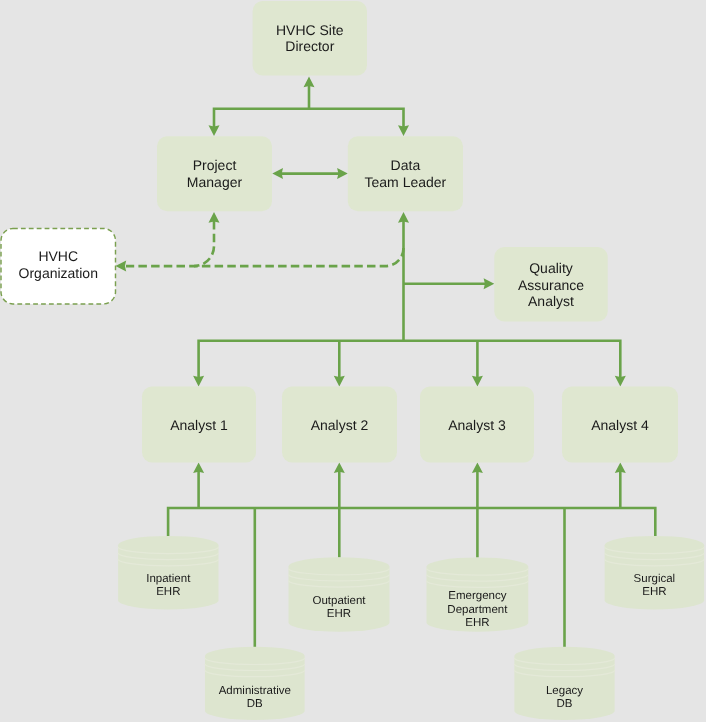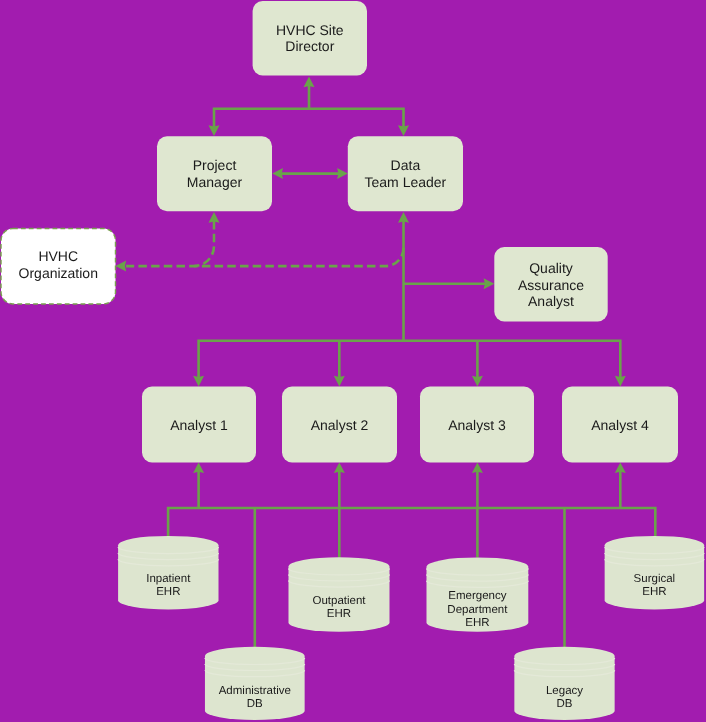--- a/index.html
+++ b/index.html
@@ -1,20 +1,20 @@
 <!DOCTYPE html>
 <html><head>
 <meta charset="utf-8">
 <title>HVHC Data Team Organisation Chart</title>
 <style>
   html,body{margin:0;padding:0;background:#ffffff;}
   body{width:706px;height:722px;overflow:hidden;
        font-family:"Liberation Sans",sans-serif;
        -webkit-font-smoothing:antialiased;text-rendering:geometricPrecision;}
-  #diagram{position:relative;width:706px;height:722px;background:#a21caf;}
+  #diagram{position:relative;width:706px;height:722px;background:#e5e5e5;}
   svg#canvas{position:absolute;left:0;top:0;width:706px;height:722px;display:block;}
   text{font-family:"Liberation Sans",sans-serif;font-size:14px;fill:#1a1a1a;
        text-anchor:middle;dominant-baseline:middle;}
   text.db-label{font-size:11.5px;}
   .node-box{fill:#dfe7d0;stroke:none;}
   .node-box-dashed{fill:#ffffff;stroke:#7ba050;stroke-width:1.45;stroke-dasharray:4.8 3.1;}
   .cyl-body{fill:#dde5cf;stroke:none;}
   .cyl-band{fill:none;stroke:#e4e9d8;stroke-width:1.2;}
   .link{fill:none;stroke:#6aa34a;stroke-width:2.6;stroke-linecap:butt;stroke-linejoin:miter;}
   .link-dashed{fill:none;stroke:#6aa34a;stroke-width:2.6;stroke-linecap:butt;

